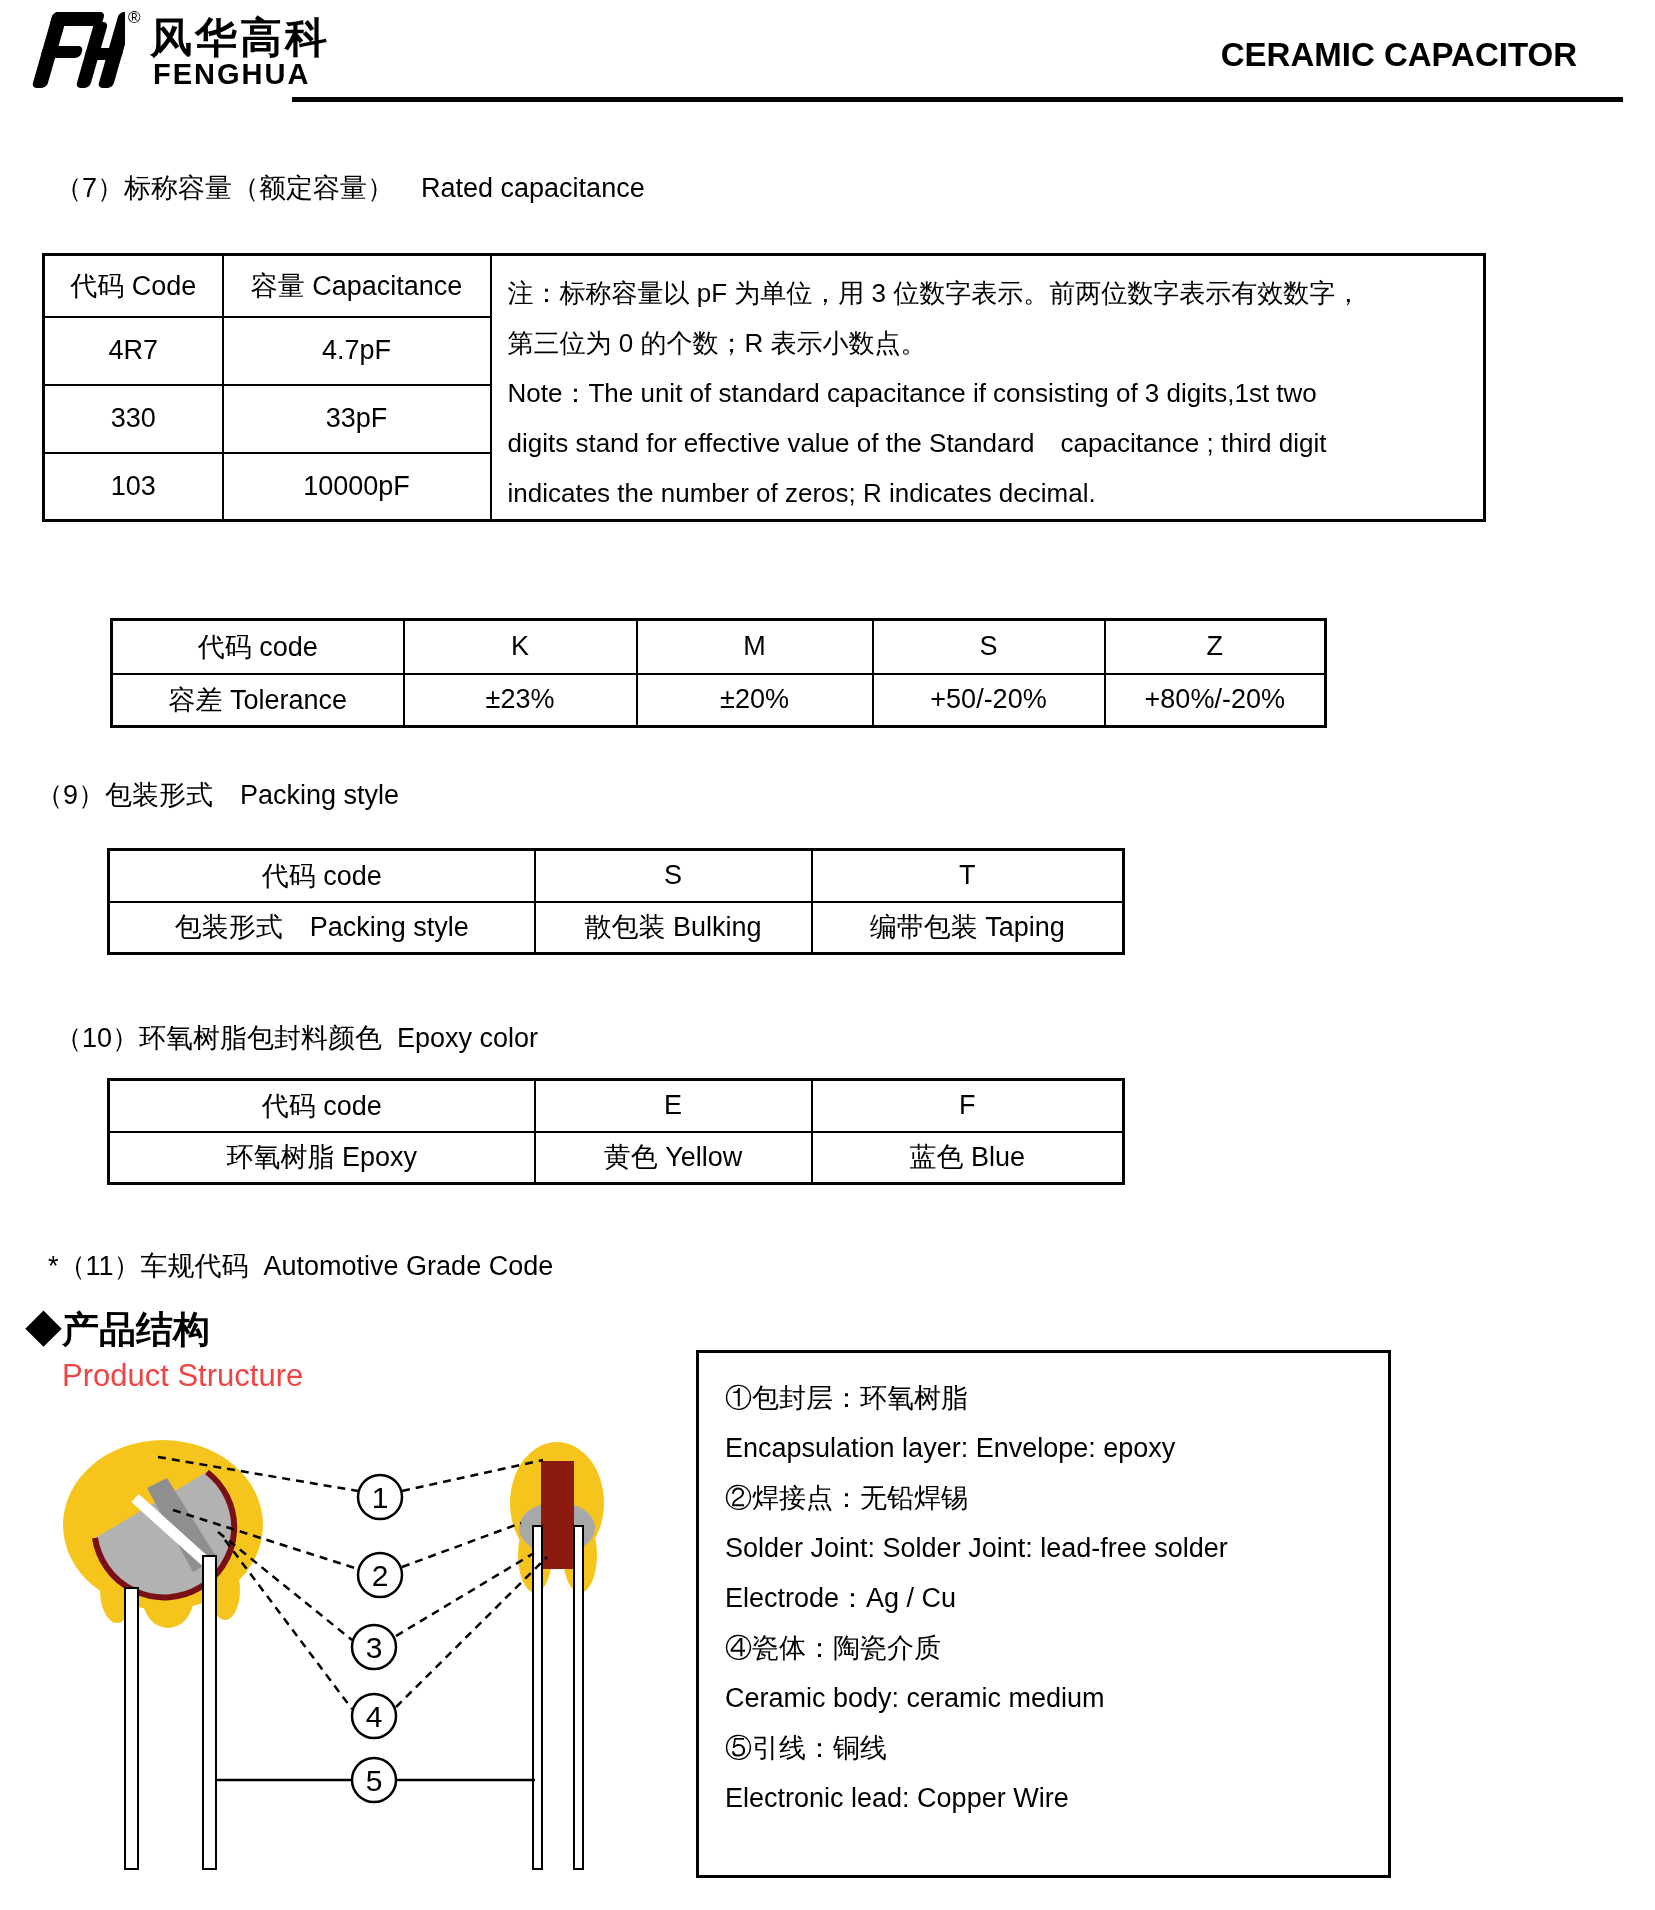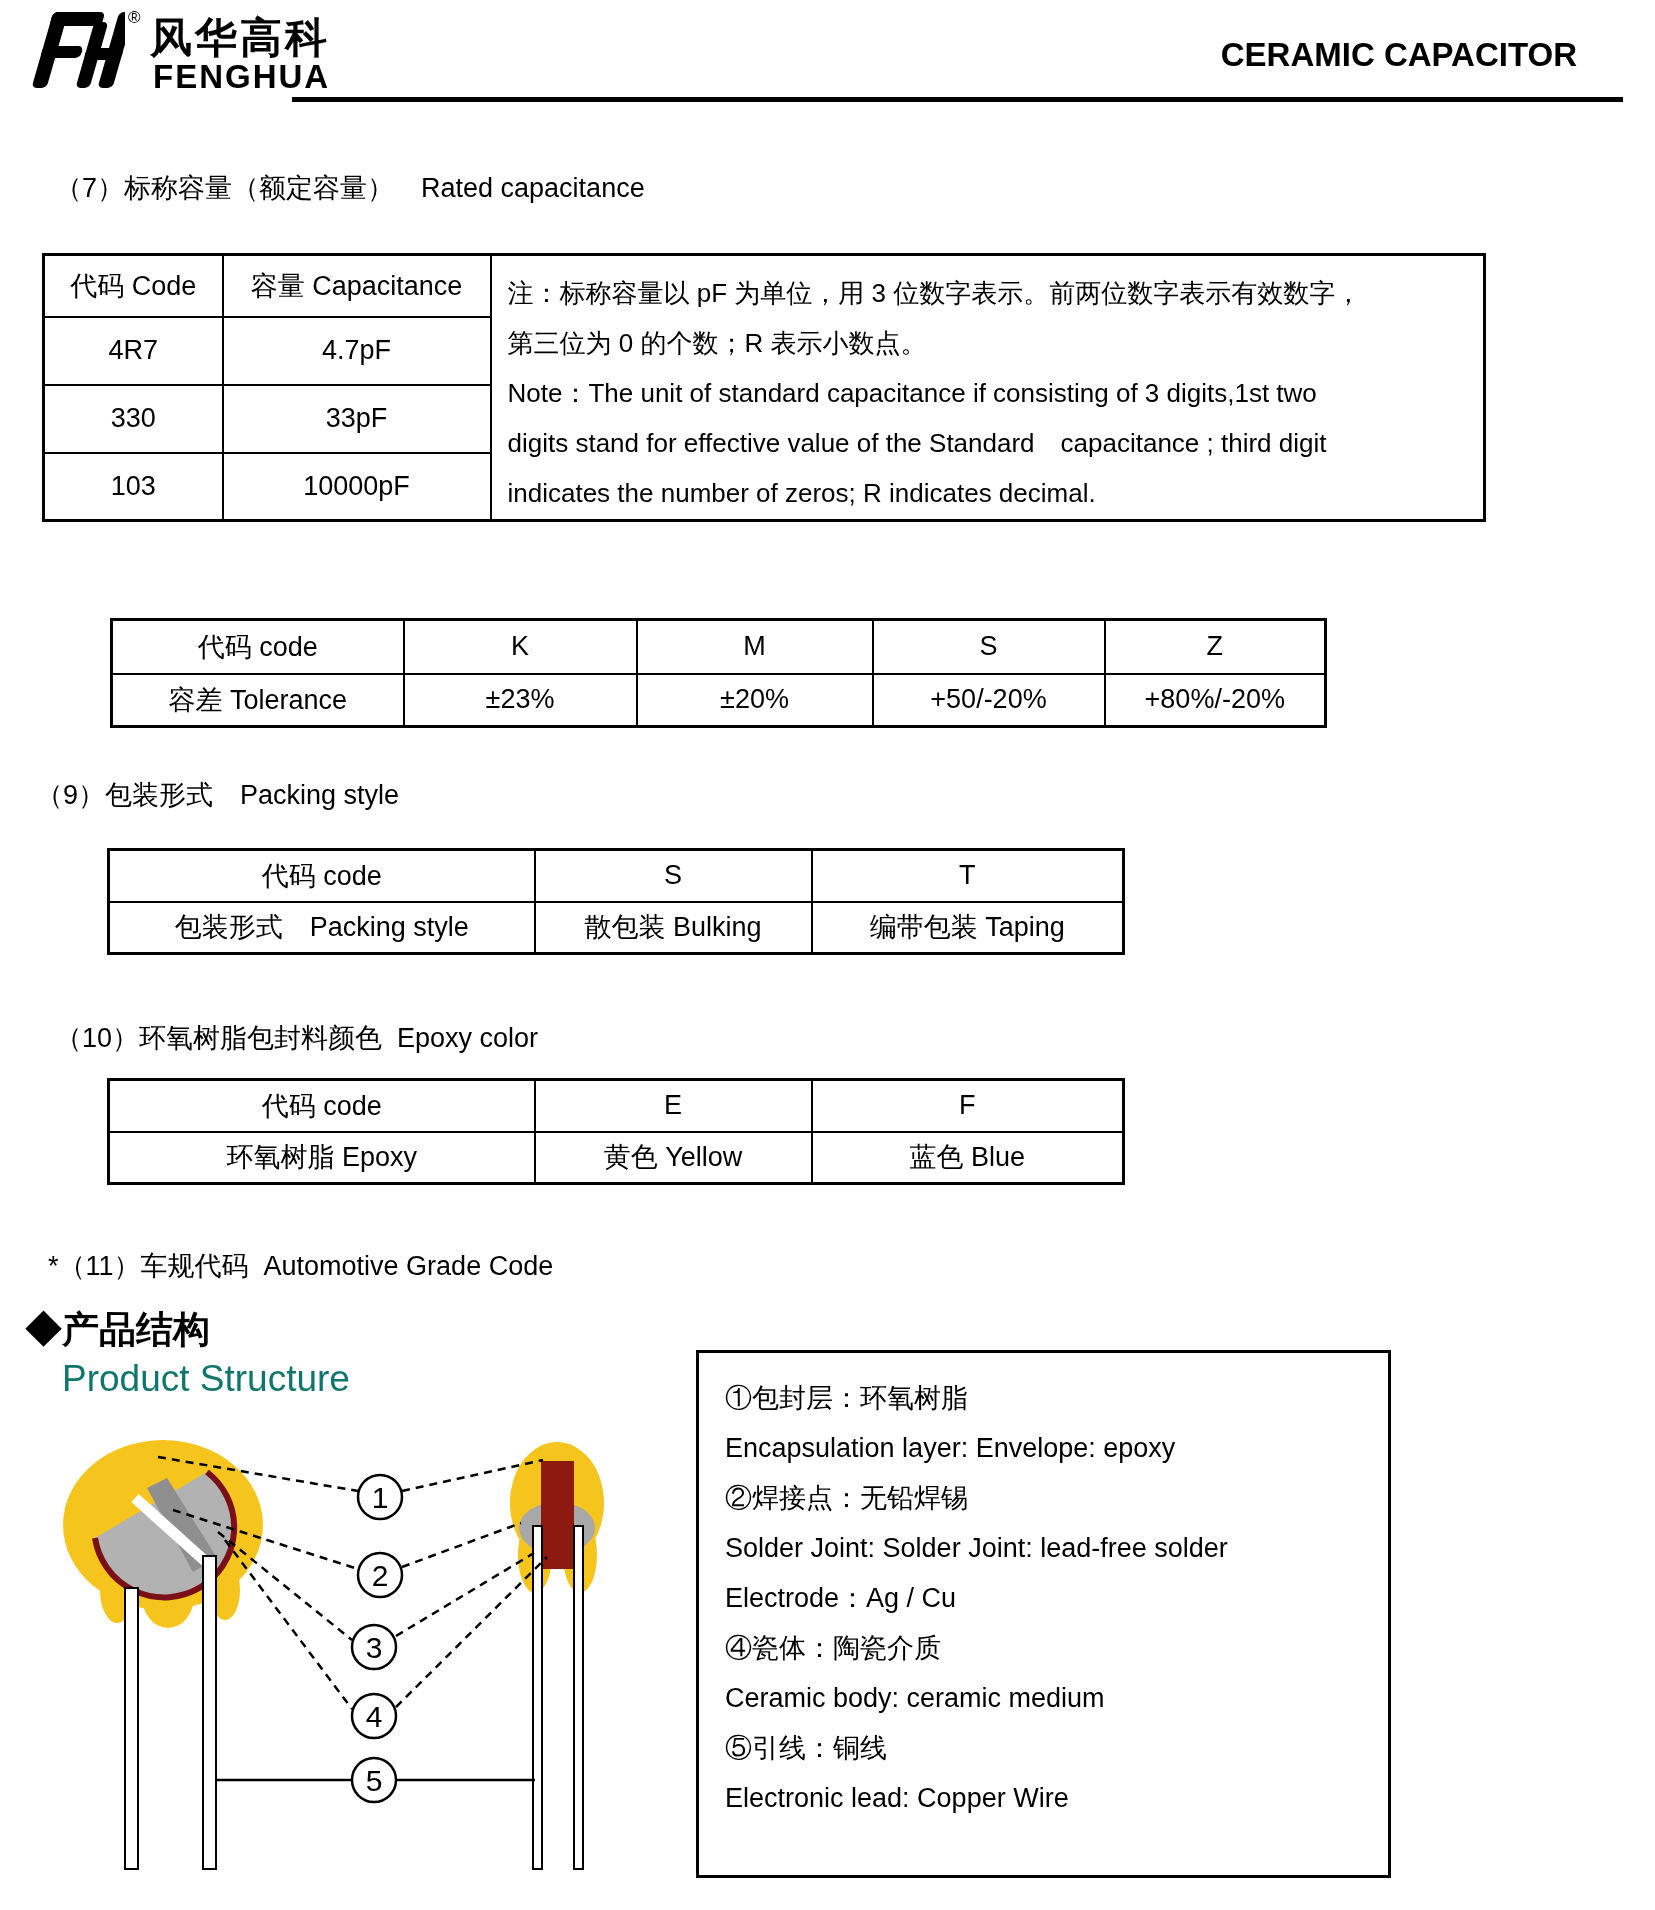--- a/index.html
+++ b/index.html
@@ -9,25 +9,25 @@
   }
   .abs{position:absolute;}
   .sec-title{font-size:27px;color:#000;white-space:pre;}
   table{border-collapse:collapse;table-layout:fixed;}
   td{border:2px solid #000;text-align:center;vertical-align:middle;
      font-size:27px;padding:0;overflow:hidden;}
   .tbl{border:3px solid #000;margin-left:16px;}
   .note-cell{text-align:left;vertical-align:top;padding:12px 10px 0 16px;
      font-size:26px;line-height:50px;white-space:pre-wrap;}
   .brand-cn{font-size:42px;font-weight:bold;letter-spacing:3px;}
-  .brand-en{font-size:33px;font-weight:600;letter-spacing:2px;}
+  .brand-en{font-size:29px;font-weight:600;letter-spacing:2px;}
   .doc-title{font-size:33px;font-weight:bold;}
   .rule{background:#000;}
   .ps-cn{font-size:37px;font-weight:bold;}
-  .ps-en{font-size:37px;color:#0f766e;}
+  .ps-en{font-size:31px;color:#ef4444;}
   .struct-box{border:3px solid #000;}
   .struct-line{height:50px;line-height:50px;font-size:27px;white-space:pre;}
   .reg{font-size:17px;}
 </style>
 </head>
 <body>
 
 <div id="page">
 
   <svg class="abs" style="left:25px;top:6px;" width="100" height="88" viewBox="0 0 100 88">

